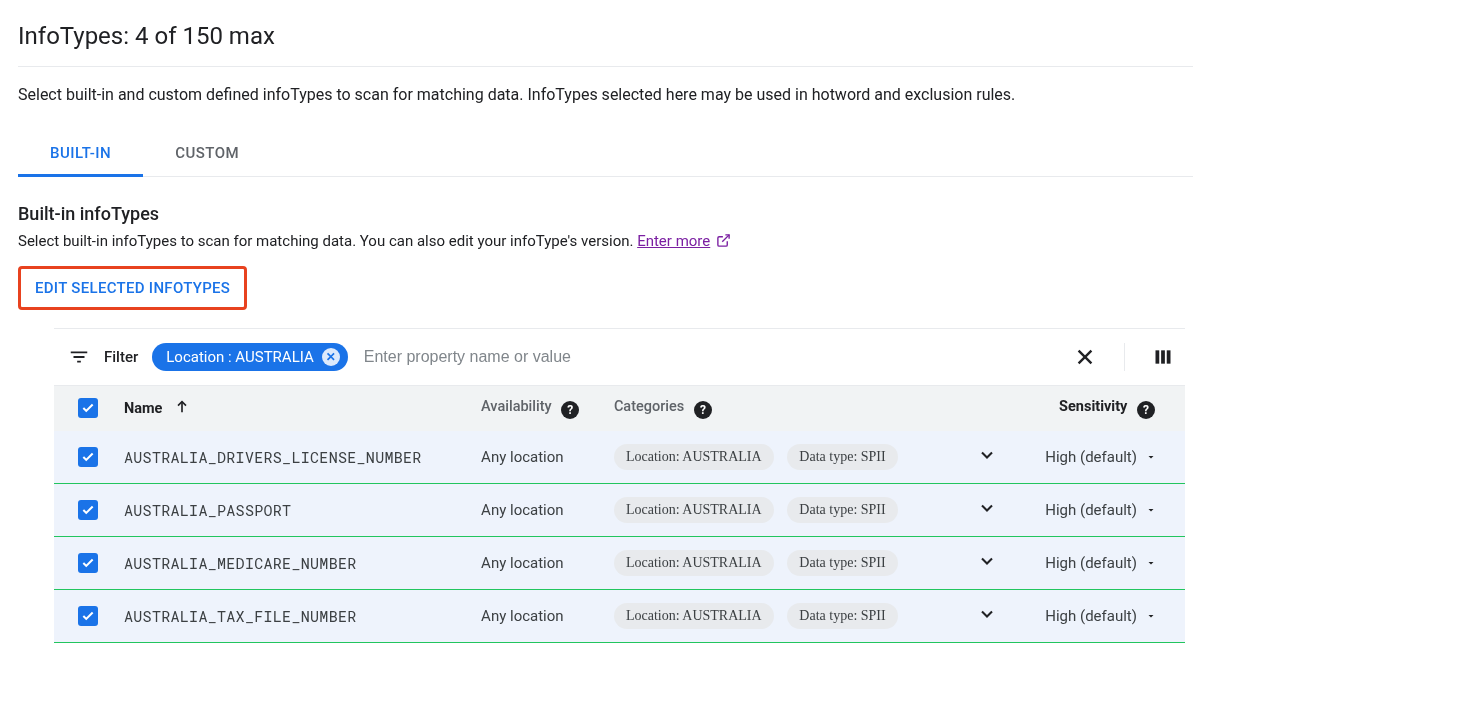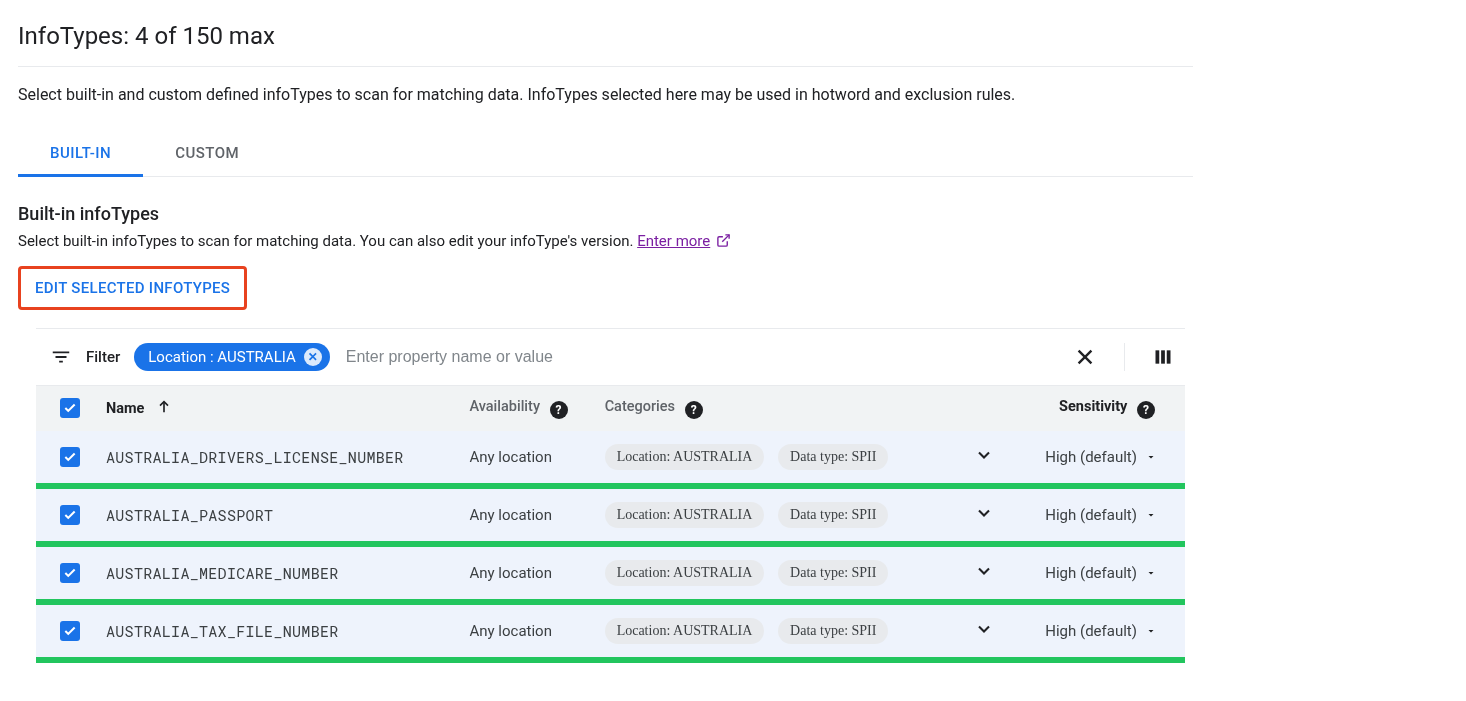--- a/index.html
+++ b/index.html
@@ -81,21 +81,21 @@
     font-weight: 500;
     letter-spacing: 0.3px;
     padding: 10px 14px;
     border: 3px solid #e8421f;
     border-radius: 4px;
     cursor: pointer;
     margin-bottom: 18px;
   }
   .table-wrap {
     border-top: 1px solid #e8eaed;
-    margin-left: 18px;
+    margin-left: 36px;
     margin-right: 8px;
   }
   .filter-bar {
     display: flex;
     align-items: center;
     padding: 14px 12px 14px 14px;
     gap: 14px;
   }
   .filter-icon svg { display:block; }
   .filter-label {
@@ -156,21 +156,21 @@
   thead th:first-child, tbody td:first-child {
     width: 60px;
     text-align: center;
     padding-left: 18px;
   }
   thead th .col-dark { color:#202124; font-weight:700; }
   tbody td {
     padding: 13px 10px;
     font-size: 15px;
     color: #3c4043;
-    border-bottom: 6px solid #22c55e;
+    border-bottom: 1px solid #22c55e;
     vertical-align: middle;
   }
   tbody tr.selected { background: #eef3fc; }
   .mono { font-family: "Roboto Mono", Menlo, Consolas, monospace; letter-spacing: 0.3px; color:#3c4043;}
   .checkbox {
     width: 20px; height: 20px;
     border-radius: 3px;
     background: #1a73e8;
     display:inline-flex;
     align-items:center;

